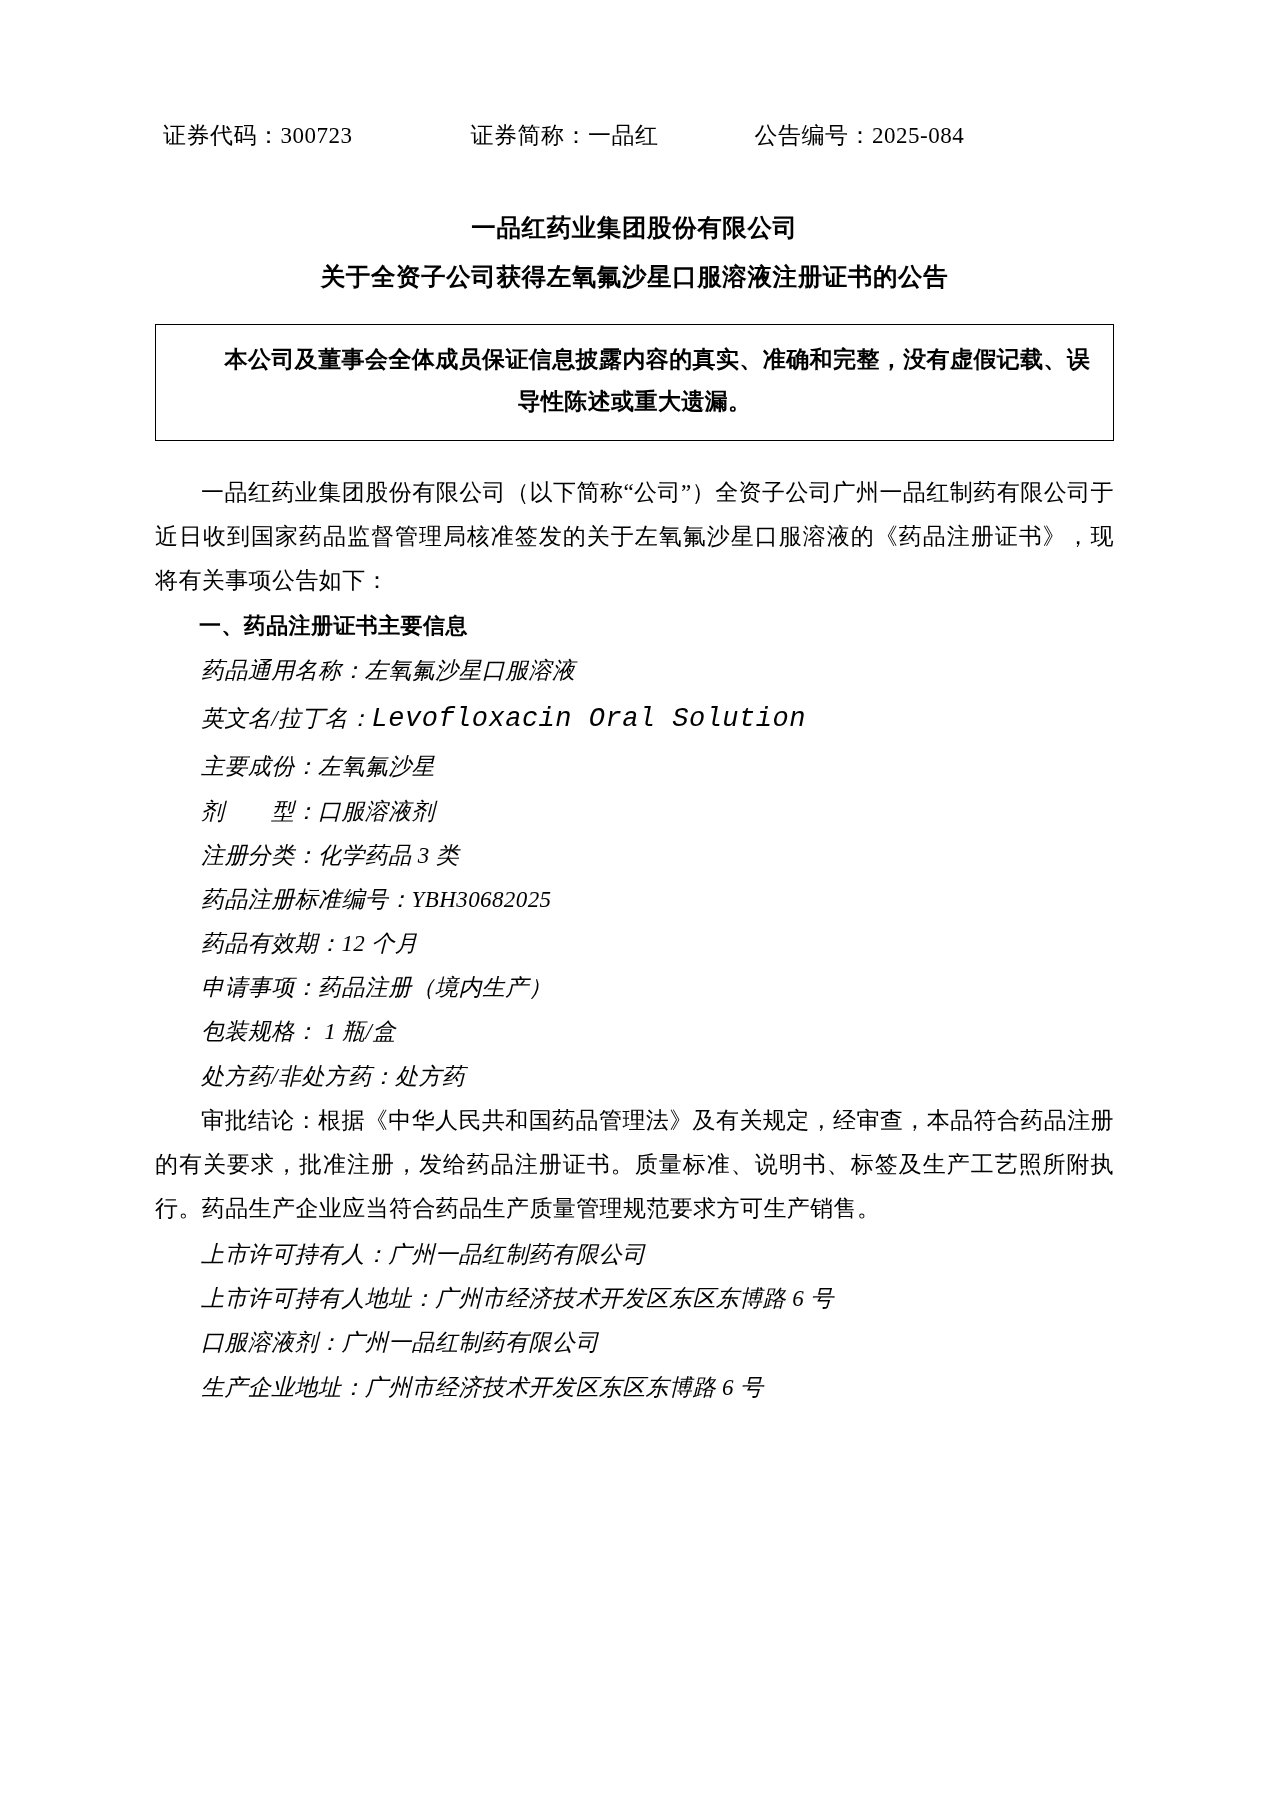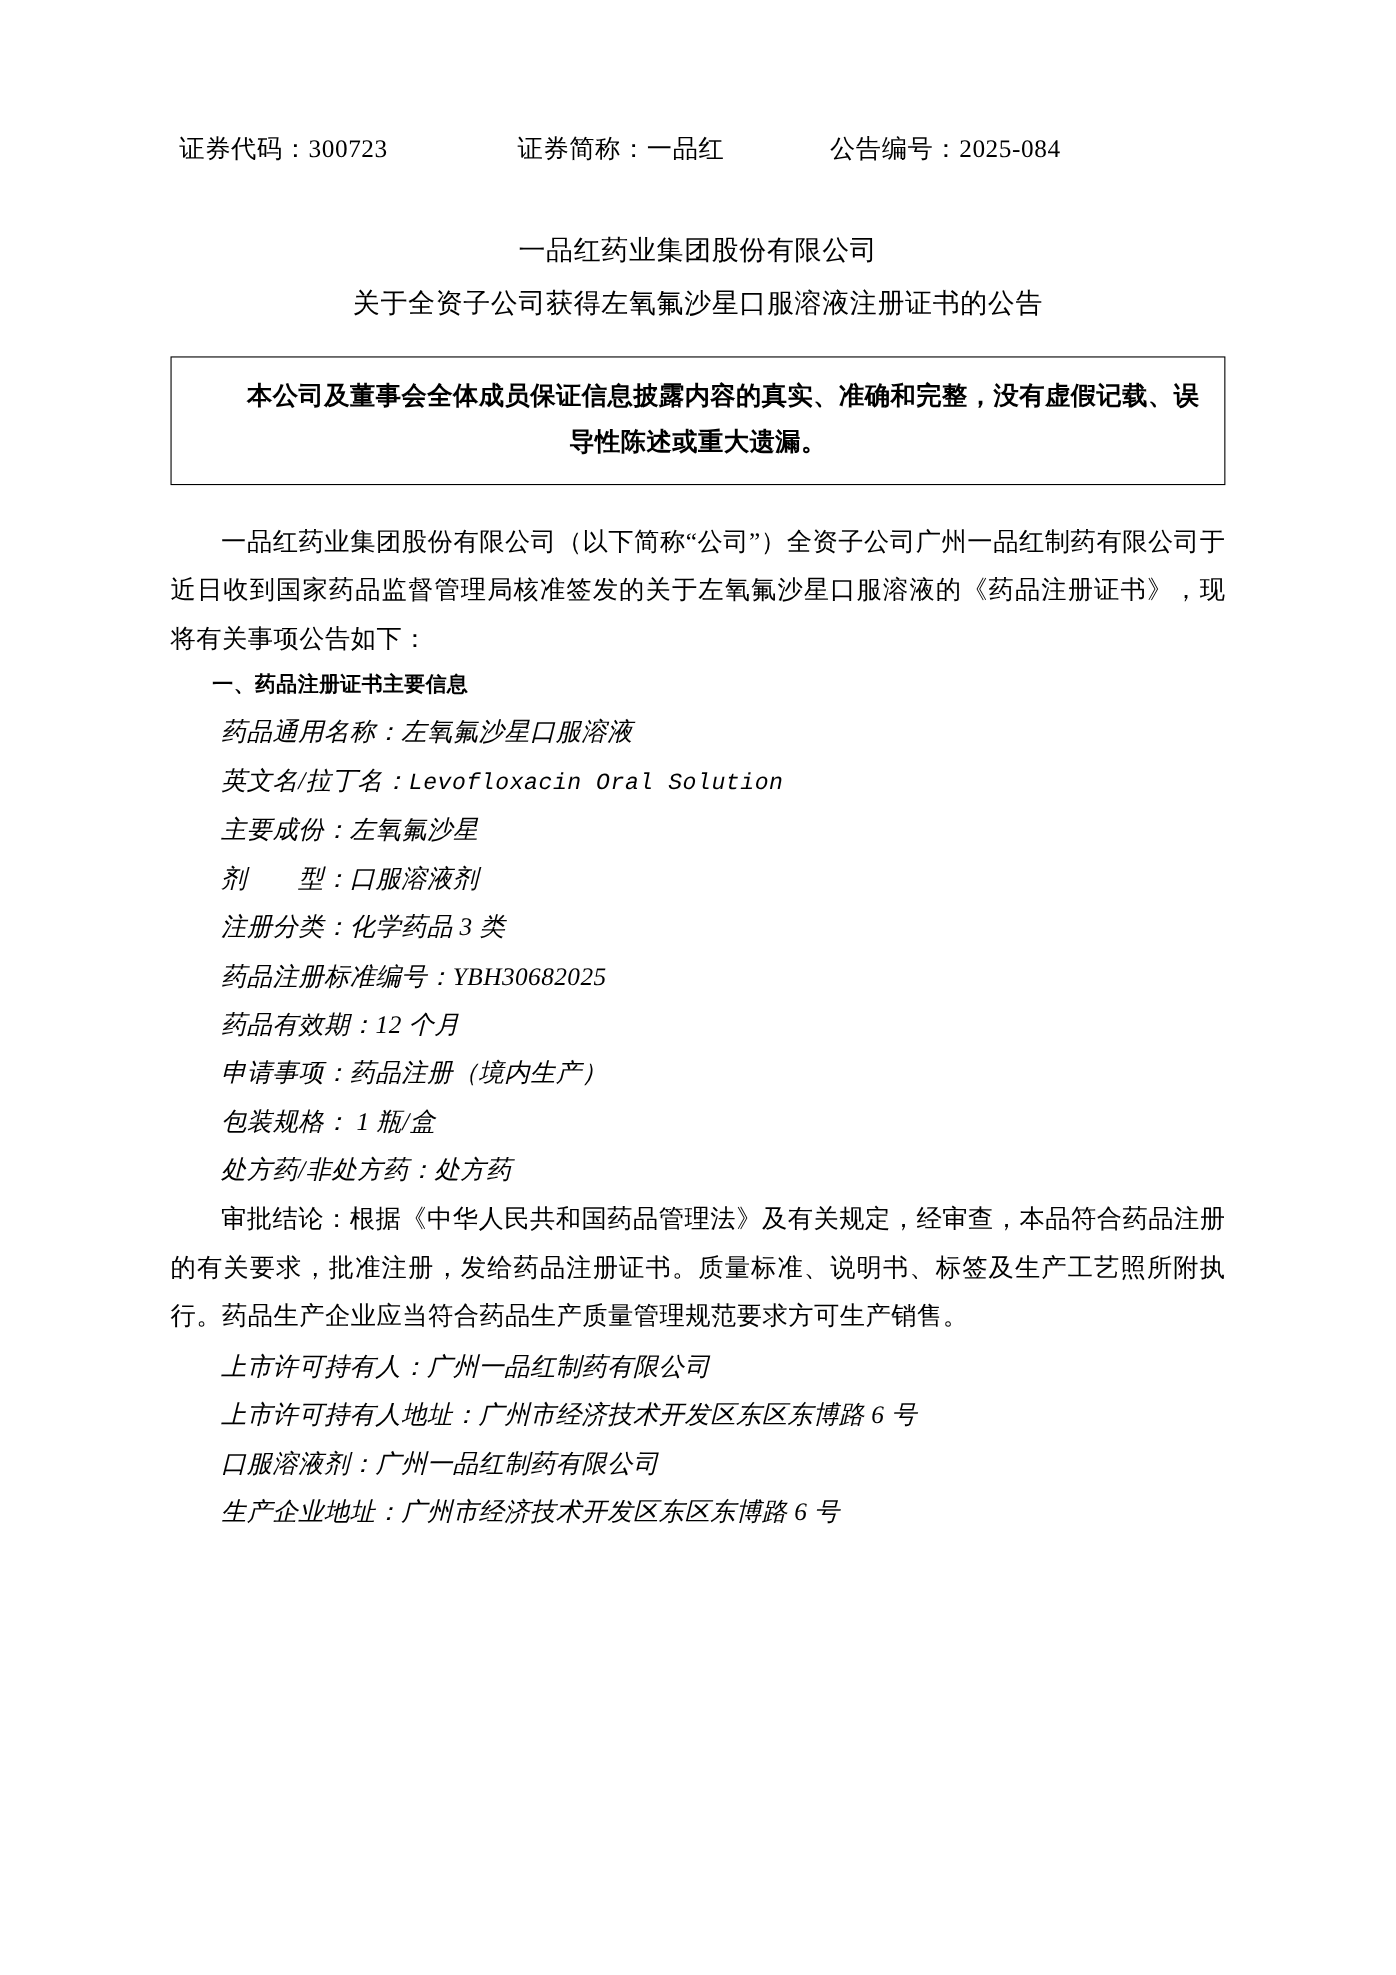--- a/index.html
+++ b/index.html
@@ -30,21 +30,21 @@
     letter-spacing: 0.5px;
     margin-bottom: 54px;
     padding-left: 8px;
   }
   .doc-header .h-item { white-space: nowrap; }
   .doc-header .h-code { margin-right: 118px; }
   .doc-header .h-abbr { margin-right: 96px; }
 
   .title-block {
     text-align: center;
-    font-weight: normal;
+    font-weight: bold;
     font-size: 24.5px;
     line-height: 1.85;
     letter-spacing: 0.6px;
     margin-bottom: 24px;
   }
   .title-line1 { margin-bottom: 4px; }
 
   .notice-box {
     border: 1.4px solid #000;
     padding: 14px 18px 16px 18px;
@@ -62,36 +62,36 @@
     line-height: 1.92;
     letter-spacing: 0.4px;
     margin: 0 0 2px 0;
     text-align: justify;
     text-justify: inter-ideograph;
   }
   p.indent { text-indent: 2em; }
   p.section-head {
     font-weight: bold;
     text-indent: 2em;
-    font-size: 19px;
+    font-size: 22px;
     line-height: 1.92;
     margin: 2px 0 2px 0;
     letter-spacing: 0.4px;
   }
   p.item {
     text-indent: 2em;
     font-size: 23px;
     line-height: 1.92;
     margin: 0;
     letter-spacing: 0.4px;
     font-style: italic;
   }
   .mono {
     font-family: "Liberation Mono", "DejaVu Sans Mono", monospace;
-    font-size: 21px;
+    font-size: 27px;
     letter-spacing: 0.5px;
   }
   sub {
     font-size: 0.65em;
     vertical-align: -0.28em;
   }
 </style>
 </head>
 <body>
 

